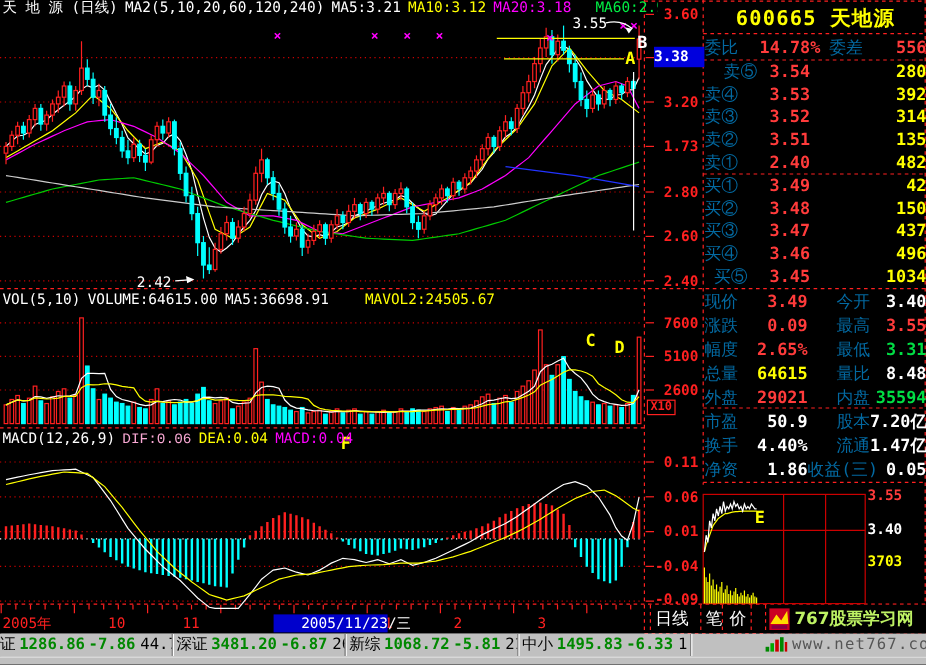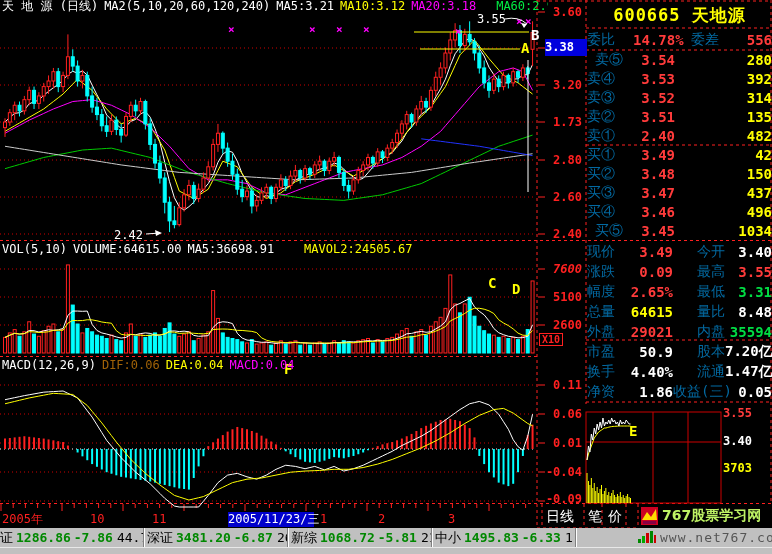--- a/index.html
+++ b/index.html
@@ -10,22 +10,22 @@
   .hdr span{margin-right:6px;}
   #title-bar{left:2px;top:0;width:546px;height:12px;overflow:hidden;}
   #vol-header{left:2px;top:243px;}
   #macd-header{left:2px;top:359px;}
   .axis-label{position:absolute;width:46px;text-align:right;font-size:12px;line-height:12px;color:#ff2020;font-weight:bold;}
   #x10-box{position:absolute;left:539px;top:333px;border:1px solid #ff2020;color:#ff2020;
            font-size:10px;line-height:11px;padding:0 2px;font-weight:bold;}
   #price-flag{position:absolute;left:545px;top:39px;width:42px;height:17px;background:#0000dd;
               color:#fff;font-size:12px;line-height:17px;font-weight:bold;}
   .date-label{position:absolute;top:513px;font-size:12px;line-height:13px;color:#ff2020;white-space:nowrap;}
-  #date-selected{position:absolute;left:228px;top:512px;width:86px;height:15px;background:#0000cc;
-                 color:#fff;font-size:12px;line-height:15px;text-align:center;white-space:nowrap;}
+  #date-selected{position:absolute;left:228px;top:512px;width:72px;height:15px;background:#0000cc;
+                 color:#fff;font-size:12px;line-height:15px;text-align:center;white-space:nowrap;padding-left:23px;}
   .tab{position:absolute;top:508px;color:#fff;font-size:14px;line-height:16px;white-space:nowrap;cursor:pointer;}
   
   #quote-panel{left:587px;top:0;width:185px;height:503px;}
   #stock-title{position:absolute;left:0;top:4px;width:185px;text-align:center;color:#ffff00;
                font-size:17px;font-weight:bold;letter-spacing:1px;white-space:nowrap;}
   .qrow{position:absolute;left:0;width:185px;display:flex;align-items:center;font-size:14px;font-weight:bold;white-space:nowrap;}
   .qrow .lab{color:#0369a1;font-weight:normal;}
   .c-red{color:#ff3b3b}.c-yellow{color:#ffff00}.c-white{color:#fff}.c-green{color:#00dd44}
   
   #status-bar{left:0;top:528px;width:772px;height:19px;background:#c0c0c0;display:flex;
@@ -645,30 +645,30 @@
       <line x1="626.15" y1="503" x2="626.15" y2="496" stroke="#ffff00"></line>
       <line x1="627.6" y1="503" x2="627.6" y2="494" stroke="#ffff00"></line>
       <line x1="629.05" y1="503" x2="629.05" y2="497" stroke="#ffff00"></line>
       <line x1="630.5" y1="503" x2="630.5" y2="498" stroke="#ffff00"></line>
       <polyline points="587,460 588.45,454 589.9,450 591.35,446 592.8,442 594.25,438 595.7,435.99999999999994 597.15,434 598.6,431.99999999999994 600.05,430.99999999999994 601.5,430 602.95,429 604.4,427.99999999999994 605.85,427.99999999999994 607.3,427.59999999999997 608.75,427.19999999999993 610.2,426.8 611.65,426.6 613.1,426.3999999999999 614.55,426.3999999999999 616,426.2 617.45,426.2 618.9,426 620.35,426 621.8,426 623.25,426 624.7,426 626.15,426 627.6,426 629.05,426 630.5,426" fill="none" stroke="#ffff00" stroke-width="1"></polyline>
       <polyline points="587,460 588.45,446 589.9,451.99999999999994 591.35,434 592.8,439.99999999999994 594.25,427.99999999999994 595.7,434 597.15,423.99999999999994 598.6,430 600.05,422 601.5,427.99999999999994 602.95,418 604.4,426 605.85,422 607.3,423.99999999999994 608.75,420 610.2,423.99999999999994 611.65,418 613.1,422 614.55,420 616,423.99999999999994 617.45,422 618.9,426 620.35,420 621.8,423.99999999999994 623.25,422 624.7,423.99999999999994 626.15,420 627.6,422 629.05,423.99999999999994 630.5,423.99999999999994" fill="none" stroke="#ffffff" stroke-width="1"></polyline>
     </svg>
 
   <div id="title-bar" class="abs hdr"><span style="color: rgb(255, 255, 255);">天 地 源 (日线)</span><span style="color: rgb(255, 255, 255);">MA2(5,10,20,60,120,240)</span><span style="color: rgb(255, 255, 255);">MA5:3.21</span><span style="color: rgb(255, 255, 0);">MA10:3.12</span><span style="color: rgb(255, 0, 255);">MA20:3.18</span><span style="color: rgb(0, 238, 68); padding-left: 14px;">MA60:2.94</span></div>
   <div id="vol-header" class="abs hdr"><span style="color: rgb(255, 255, 255);">VOL(5,10)</span><span style="color: rgb(255, 255, 255);">VOLUME:64615.00</span><span style="color: rgb(255, 255, 255);">MA5:36698.91</span><span style="color: rgb(255, 255, 0); margin-left: 24px;">MAVOL2:24505.67</span></div>
-  <div id="macd-header" class="abs hdr"><span style="color: rgb(255, 255, 255);">MACD(12,26,9)</span><span style="color: #a16207;">DIF:0.06</span><span style="color: rgb(255, 255, 0);">DEA:0.04</span><span style="color: rgb(255, 0, 255);">MACD:0.04</span></div>
+  <div id="macd-header" class="abs hdr"><span style="color: rgb(255, 255, 255);">MACD(12,26,9)</span><span style="color: #f9a8d4; font-family: Liberation Mono, monospace;">DIF:0.06</span><span style="color: rgb(255, 255, 0);">DEA:0.04</span><span style="color: rgb(255, 0, 255);">MACD:0.04</span></div>
 
   <div id="axis-labels">
       <div class="axis-label" style="left: 536px; top: 6px; position: absolute;">3.60</div>
       <div class="axis-label" style="left: 536px; top: 79px; position: absolute;">3.20</div>
       <div class="axis-label" style="left: 536px; top: 116px; position: absolute;">1.73</div>
       <div class="axis-label" style="left: 536px; top: 154px; position: absolute;">2.80</div>
       <div class="axis-label" style="left: 536px; top: 191px; position: absolute;">2.60</div>
       <div class="axis-label" style="left: 536px; top: 228px; position: absolute;">2.40</div>
-      <div class="axis-label" style="left: 536px; top: 263px; position: absolute; font-style: italic;">7600</div>
+      <div class="axis-label" style="left: 536px; top: 263px; position: absolute;">7600</div>
       <div class="axis-label" style="left: 536px; top: 291px; position: absolute;">5100</div>
       <div class="axis-label" style="left: 536px; top: 319px; position: absolute;">2600</div>
       <div class="axis-label" style="left: 536px; top: 379px; position: absolute;">0.11</div>
       <div class="axis-label" style="left: 536px; top: 408px; position: absolute;">0.06</div>
       <div class="axis-label" style="left: 536px; top: 437px; position: absolute;">0.01</div>
       <div class="axis-label" style="left: 536px; top: 466px; position: absolute;">-0.04</div>
       <div class="axis-label" style="left: 536px; top: 493px; position: absolute;">-0.09</div>
     </div>
   <div id="x10-box">X10</div>
   <div id="price-flag">3.38</div>
@@ -693,21 +693,21 @@
       <span>天地源</span>
     </div>
     <div id="panel-rows">
         <div class="qrow" style="top: 29px; height: 21px;">
           <span class="lab" style="width: 46px; text-align: left; flex: 0 0 auto;">委比</span>
           <span class="c-red" style="width: 58px; text-align: left; flex: 0 0 auto;">14.78%</span>
           <span class="lab" style="width: 44px; text-align: left; flex: 0 0 auto;">委差</span>
           <span class="c-red" style="width: auto; text-align: right; flex: 1 1 0%;">556</span>
         </div>
         <div class="qrow" style="top: 50px; height: 19px;">
-          <span class="lab" style="width: 44px; text-align: center; flex: 0 0 auto;">卖⑤</span>
+          <span class="lab" style="width: 44px; text-align: right; flex: 0 0 auto;">卖⑤</span>
           <span class="c-red" style="width: 44px; text-align: right; flex: 0 0 auto;">3.54</span>
           <span class="c-yellow" style="width: auto; text-align: right; flex: 1 1 0%;">280</span>
         </div>
         <div class="qrow" style="top: 69px; height: 19px;">
           <span class="lab" style="width: 44px; text-align: left; flex: 0 0 auto;">卖④</span>
           <span class="c-red" style="width: 44px; text-align: right; flex: 0 0 auto;">3.53</span>
           <span class="c-yellow" style="width: auto; text-align: right; flex: 1 1 0%;">392</span>
         </div>
         <div class="qrow" style="top: 88px; height: 19px;">
           <span class="lab" style="width: 44px; text-align: left; flex: 0 0 auto;">卖③</span>

